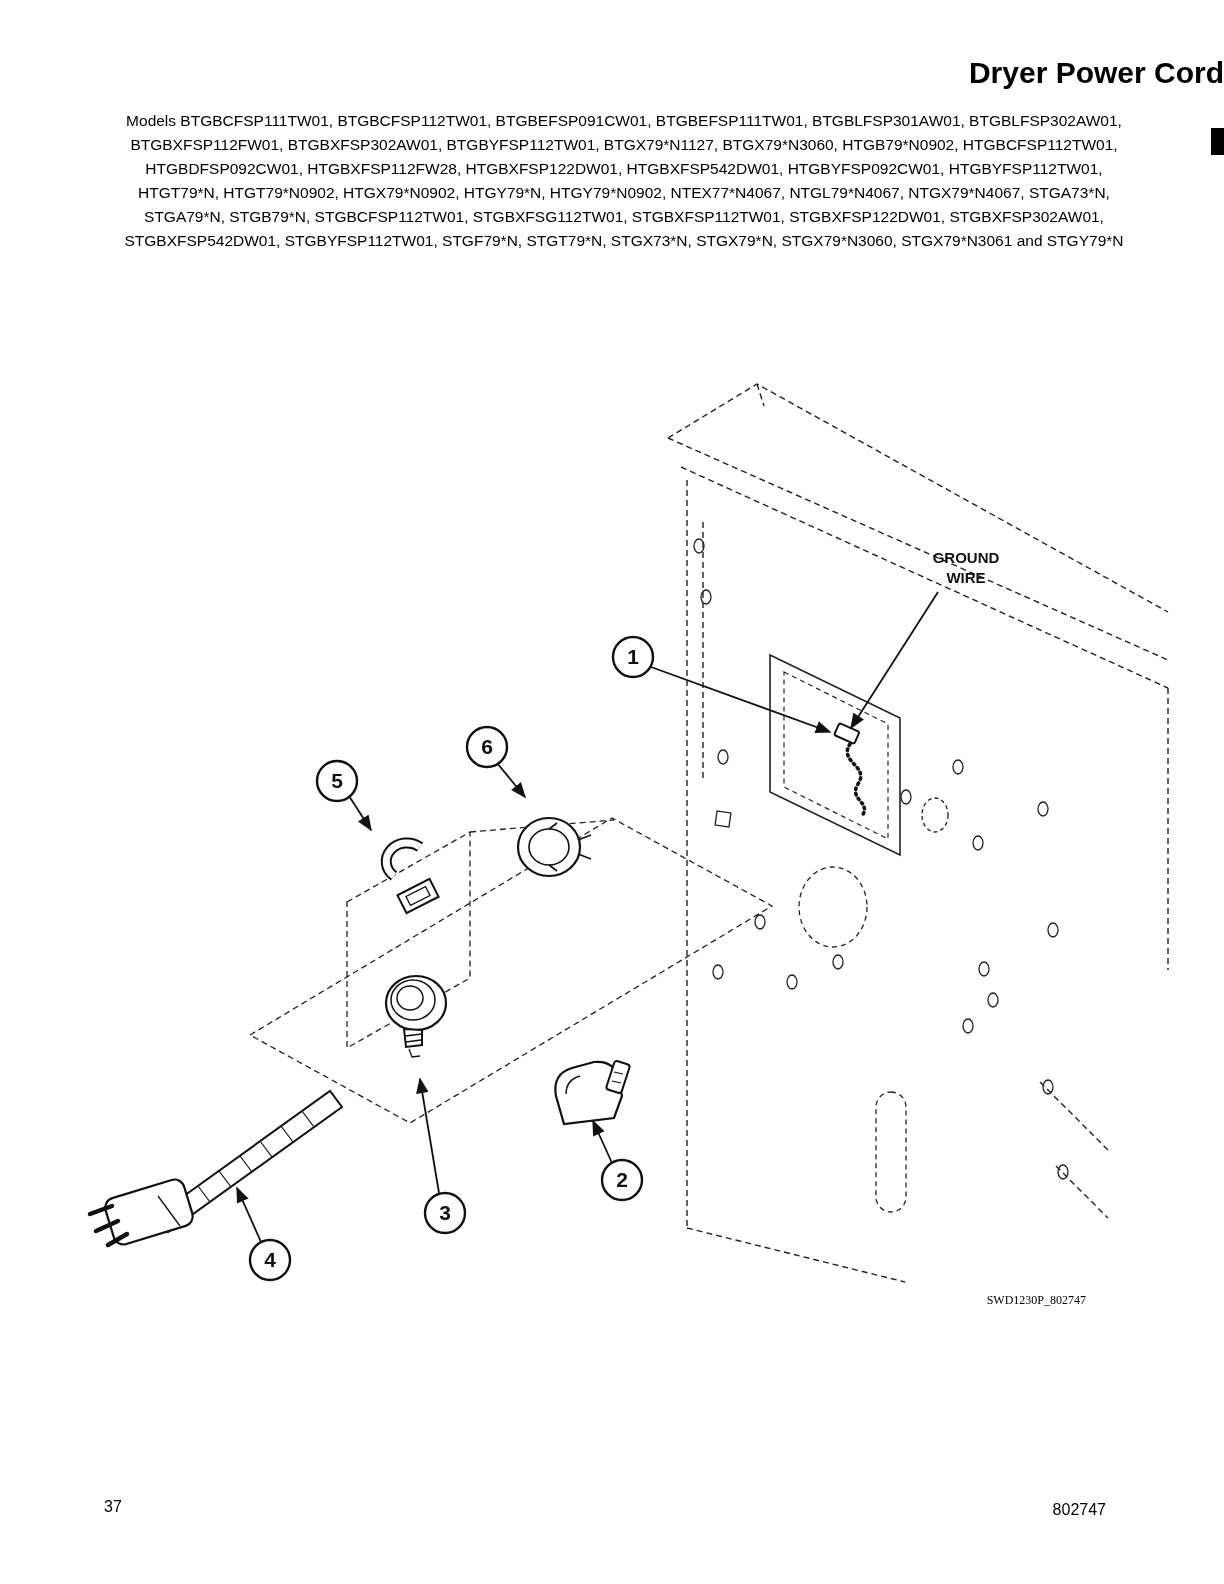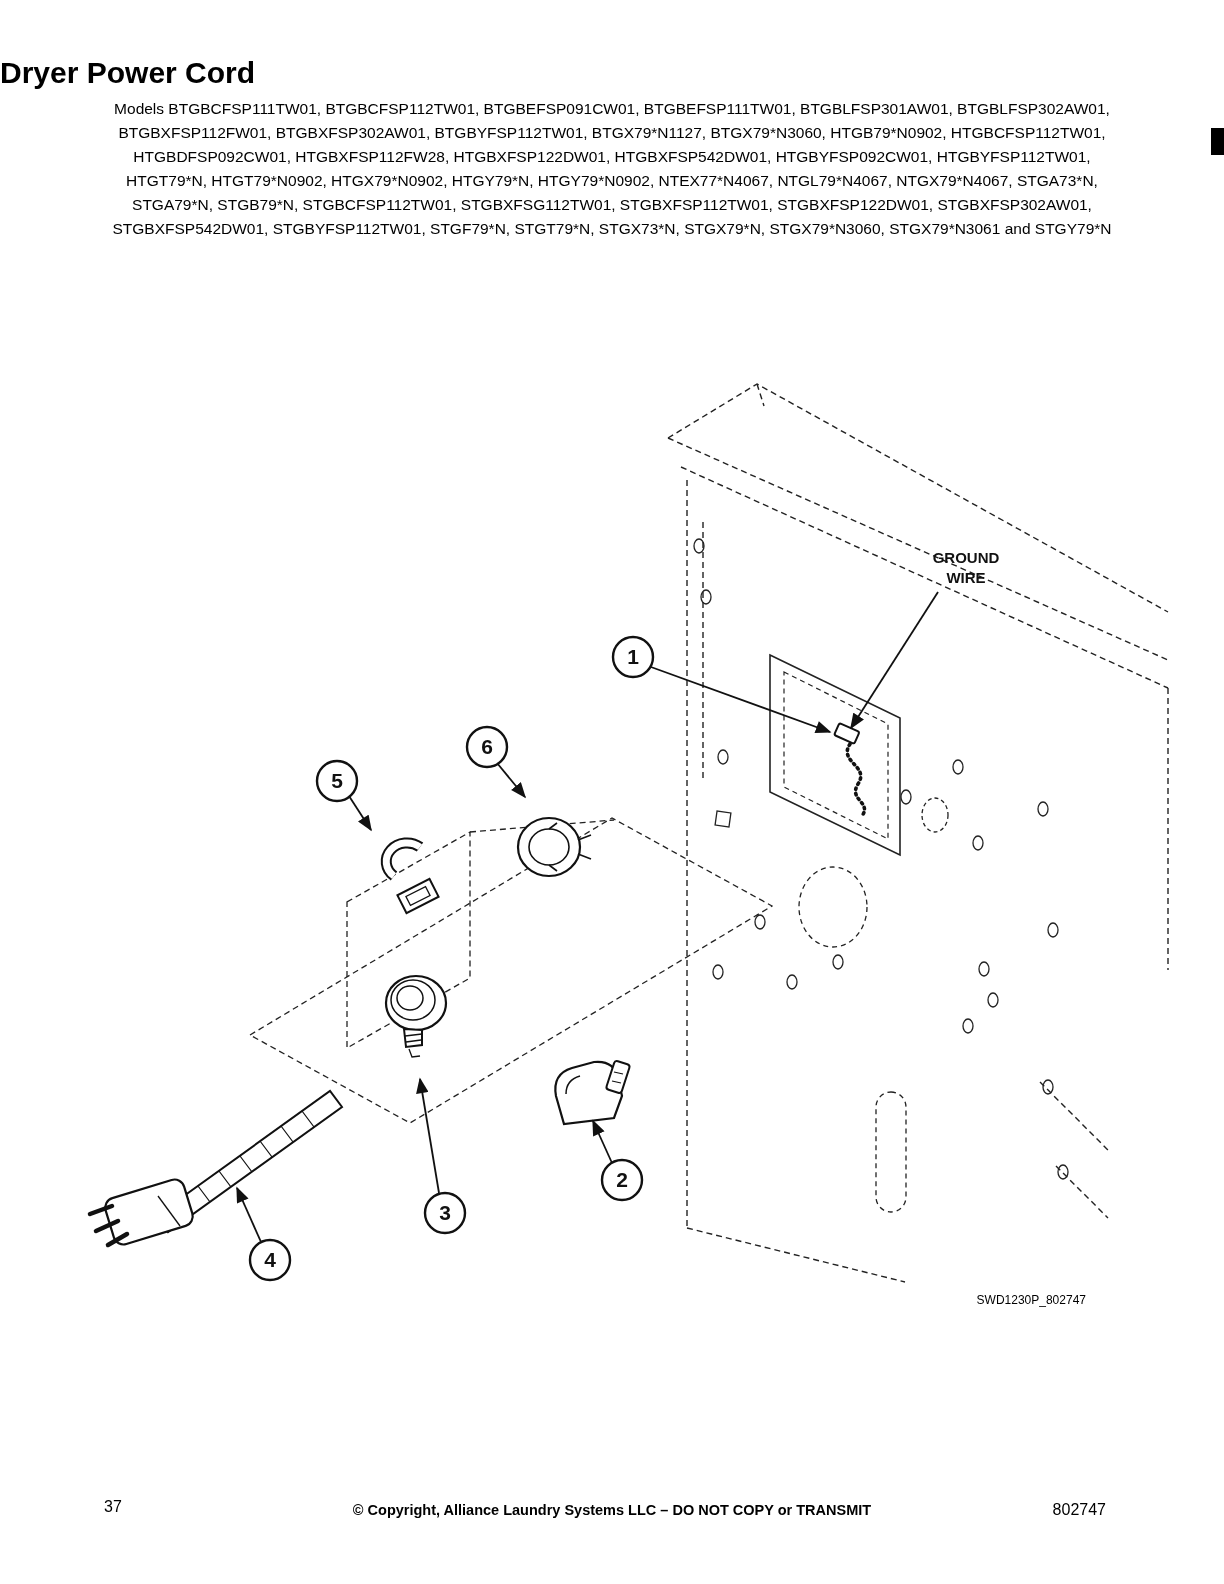--- a/index.html
+++ b/index.html
@@ -3,29 +3,29 @@
 <meta charset="utf-8">
 <style>
   html,body { margin:0; padding:0; background:#e8e8e8; }
   .page {
     position:relative; width:1224px; height:1584px; margin:0 auto;
     background:#ffffff; font-family:"Liberation Sans", sans-serif; color:#111;
     overflow:hidden;
   }
   .title {
     position:absolute; top:56px; left:0; width:100%; margin:0;
-    text-align:left; font-size:30px; font-weight:bold; color:#000;
+    text-align:right; font-size:30px; font-weight:bold; color:#000;
   }
   .models {
-    position:absolute; top:97px; left:92px; width:1040px; margin:0;
+    position:absolute; top:97px; left:92px; width:1040px; margin:12px;
     text-align:center; font-size:15.5px; line-height:1.55; color:#000;
   }
   .diagram { position:absolute; top:350px; left:0; }
   .diagram-code {
-    position:absolute; top:1293px; right:138px; font-size:12px; color:#000;
+    position:absolute; top:1293px; right:138px; font-size:12px; color:#000;font-family:Liberation Serif, serif;
   }
   .page-num { position:absolute; left:104px; top:1498px; font-size:16px; color:#000; }
   .copyright {
     position:absolute; left:0; top:1502px; width:100%;
     text-align:center; font-size:14.5px; font-weight:bold; color:#000;
   }
   .doc-num { position:absolute; right:118px; top:1501px; font-size:16px; color:#000; }
   .edge-mark { position:absolute; right:0; top:128px; width:13px; height:27px; background:#000; }
   .co { font-family:"Liberation Sans",sans-serif; font-size:21px; font-weight:bold; fill:#111; }
   .gw { font-family:"Liberation Sans",sans-serif; font-size:15px; font-weight:bold; fill:#111; text-anchor:middle; }
@@ -182,16 +182,15 @@
     <g>
       <text class="gw" x="966" y="213">GROUND</text>
       <text class="gw" x="966" y="233">WIRE</text>
     </g>
     <path d="M938,242 L851,378" stroke="#111" stroke-width="1.8" fill="none" marker-end="url(#arr)"></path>
   </svg>
 
   <div class="diagram-code">SWD1230P_802747</div>
 
   <div class="page-num">37</div>
-  <div class="copyright">© Copyright, Alliance Laundry Systems LLC – DO NOT COPY or TRANSMIT</div>
   <div class="doc-num">802747</div>
 
 </div>
 
 </body></html>

